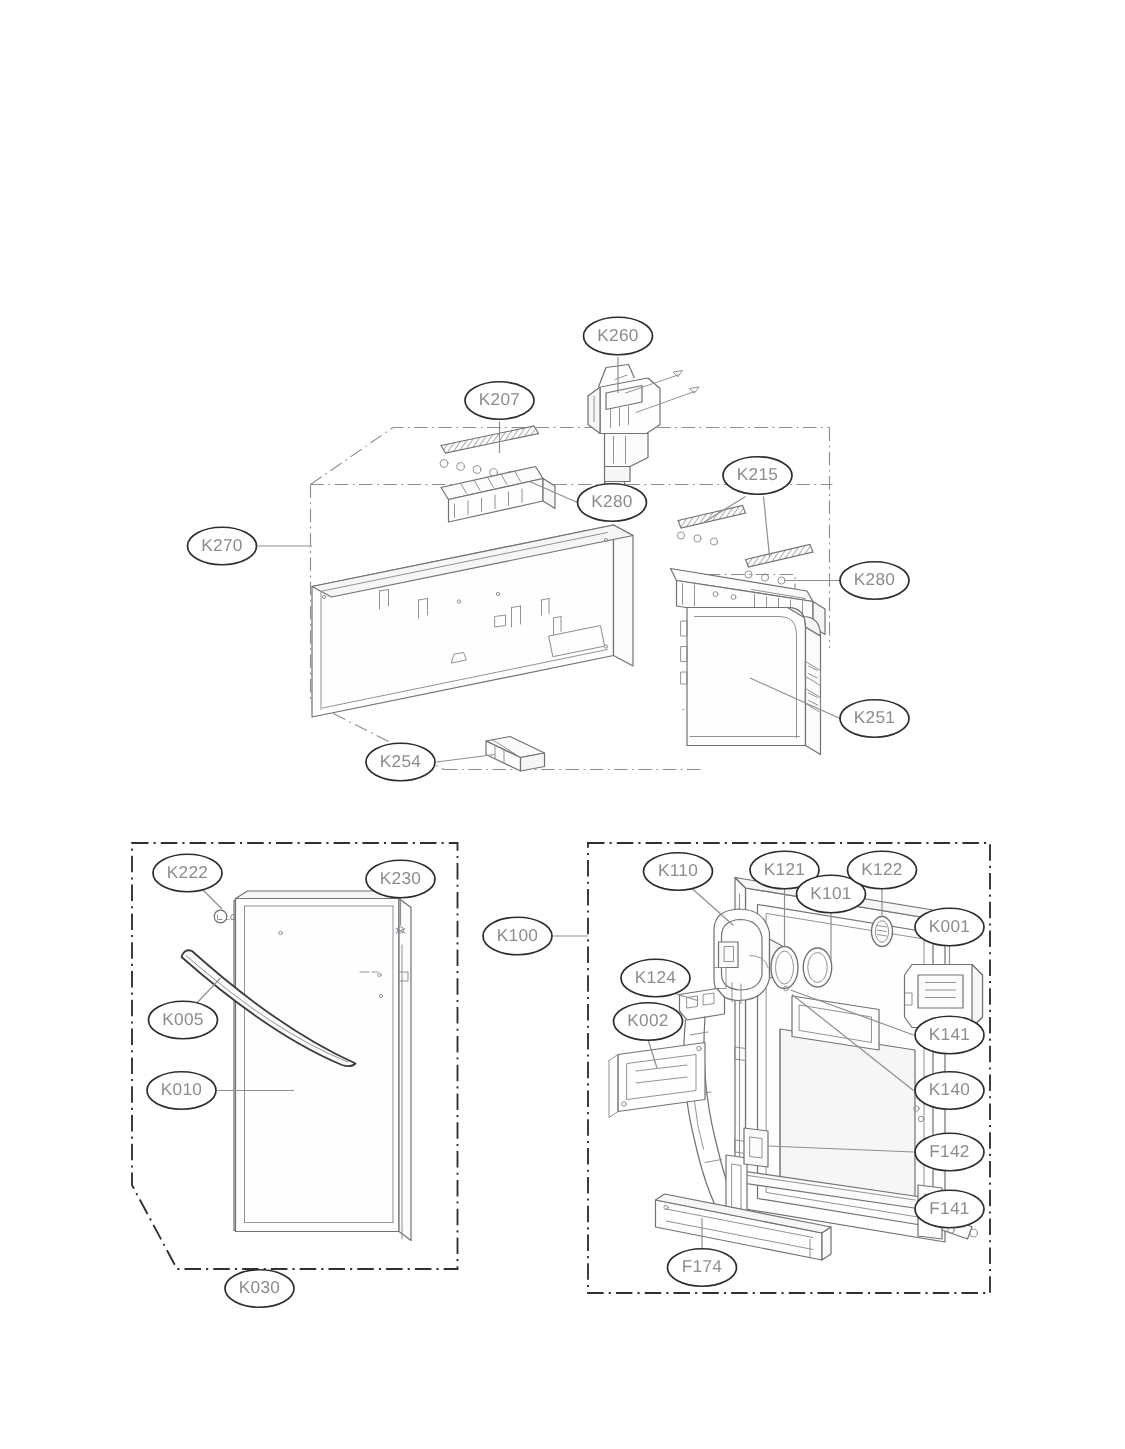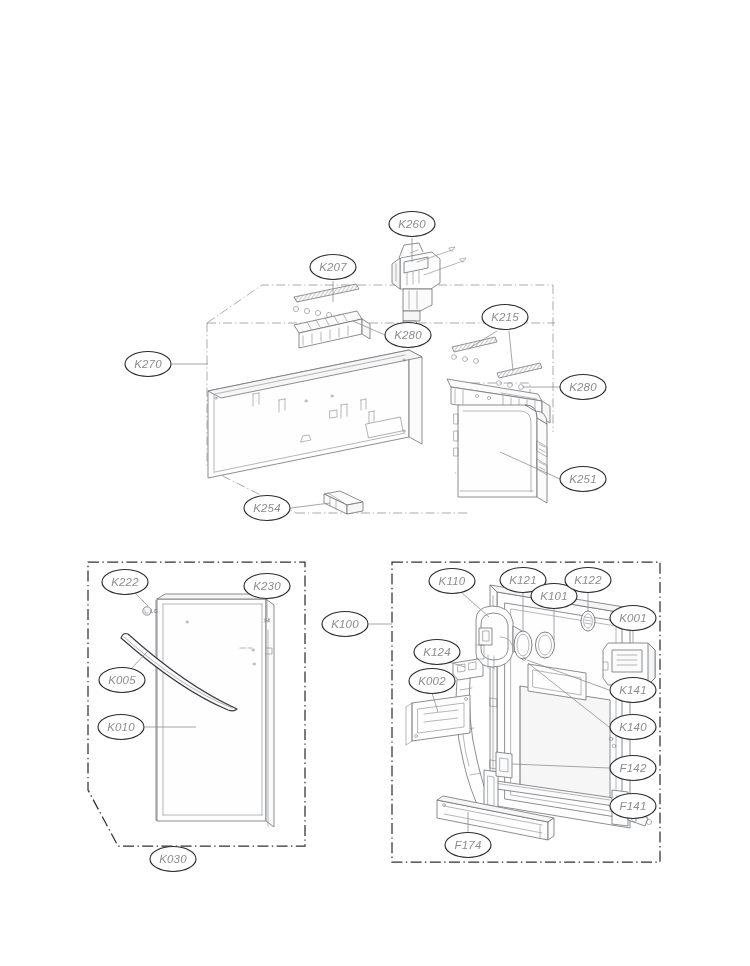--- a/index.html
+++ b/index.html
@@ -2,21 +2,21 @@
 <html><head>
 <meta charset="utf-8">
 <title>Parts Diagram</title>
 <style>
   html,body{margin:0;padding:0;background:#ffffff;}
   body{
     width:750px;height:966px;
     font-family:"Liberation Sans", sans-serif;
     overflow:hidden;
   }
-  #sheet{position:relative;width:750px;height:966px;background:#fff;font-style:italic;}
+  #sheet{position:relative;width:750px;height:966px;background:#fff;}
   #sheet svg{display:block;}
   .ln{fill:none;stroke:#6f7175;stroke-width:0.8;stroke-linejoin:round;stroke-linecap:round;}
   .ln-fine{fill:none;stroke:#85878b;stroke-width:0.6;stroke-linejoin:round;stroke-linecap:round;}
   .face{fill:#fefefe;stroke:#6f7175;stroke-width:0.8;stroke-linejoin:round;}
   .face2{fill:#fbfbfb;stroke:#6f7175;stroke-width:0.8;stroke-linejoin:round;}
   .face3{fill:#f6f6f7;stroke:#6f7175;stroke-width:0.8;stroke-linejoin:round;}
   .leader{fill:none;stroke:#8d8f93;stroke-width:0.8;}
   .bubble{fill:#ffffff;stroke:#2b2d30;stroke-width:1.15;}
   .btxt{
     font-family:"Liberation Sans", sans-serif;

